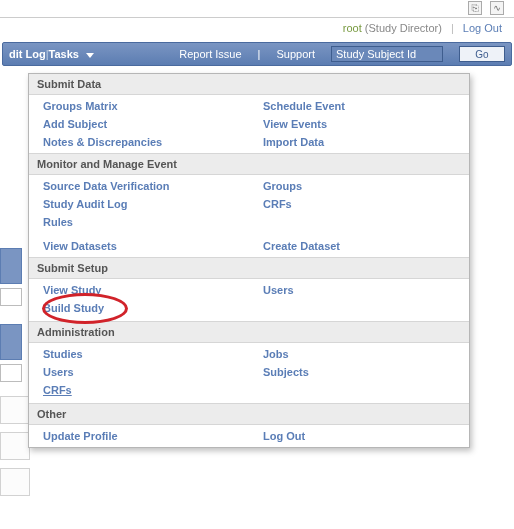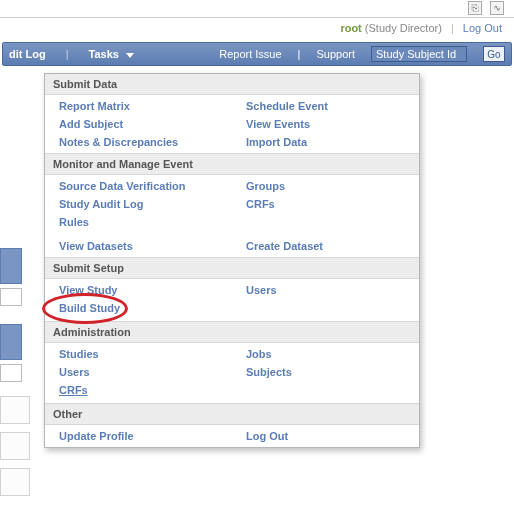--- a/index.html
+++ b/index.html
@@ -36,55 +36,55 @@
     color: #666;
     background: #f4f4f4;
   }
   .user-row {
     height: 24px;
     text-align: right;
     padding: 4px 12px 0 0;
     font-size: 11px;
     color: #888;
   }
-  .user-row .uname { color: #789a40; font-weight: bold; }
+  .user-row .uname { color: #789a40; font-weight: normal; }
   .user-row .sep { margin: 0 6px; color: #bbb; }
   .user-row a { color: #5b7eb5; text-decoration: none; }
   .nav-bar {
     background: linear-gradient(#7a95c2, #5c7db2);
     height: 24px;
     display: flex;
     align-items: center;
     padding: 0 6px;
     color: #fff;
     font-size: 11px;
     border: 1px solid #4a6a9e;
     border-radius: 2px;
     margin: 0 2px;
   }
-  .nav-bar .left { display: flex; align-items: center; gap: 20px; }
+  .nav-bar .left { display: flex; align-items: center; gap: 0; }
   .nav-bar .left .item { font-weight: bold; cursor: pointer; }
   .nav-bar .left .sep { color: #c0d0e6; }
   .nav-bar .spacer { flex: 1; }
   .nav-bar .right { display: flex; align-items: center; gap: 16px; }
   .nav-bar .right a { color: #fff; text-decoration: none; }
   .search-input {
     font-size: 11px;
     height: 16px;
-    width: 96px;
+    width: 112px;
     border: 1px solid #3e5d8e;
     background: #6a88b9;
     color: #fff;
     padding: 0 4px;
   }
   .search-input::placeholder { color: #fff; }
   .go-btn {
     font-size: 10px;
     height: 16px;
-    width: 22px;
+    width: 46px;
     border: 1px solid #3e5d8e;
     background: #eef2f8;
     color: #3e5d8e;
     cursor: pointer;
   }
   .caret {
     display: inline-block;
     width: 0; height: 0;
     border-left: 4px solid transparent;
     border-right: 4px solid transparent;
@@ -112,23 +112,23 @@
   .frag-wide {
     width: 30px;
     height: 28px;
     border: 1px solid #d2d2d2;
     background: #fcfcfc;
     margin-bottom: 8px;
   }
   
   .menu-panel {
     position: absolute;
-    left: 44px;
+    left: 28px;
     top: 73px;
-    width: 376px;
+    width: 442px;
     border: 1px solid #b6b6b6;
     background: #fff;
     box-shadow: 2px 3px 6px rgba(0,0,0,0.25);
   }
   .menu-section-hdr {
     background: #ececec;
     border-top: 1px solid #d6d6d6;
     border-bottom: 1px solid #d6d6d6;
     color: #555;
     font-weight: bold;
@@ -214,21 +214,21 @@
 <div style="position:absolute; left:0; top:396px;">
   <div class="frag-wide"></div>
   <div class="frag-wide"></div>
   <div class="frag-wide"></div>
 </div>
 
 <div class="menu-panel" id="menu-panel">
     <div class="menu-section-hdr">Submit Data</div>
     <div class="menu-row">
       <div class="menu-col">
-        <a>Report Matrix</a>
+        <a>Groups Matrix</a>
         <a>Add Subject</a>
         <a>Notes &amp; Discrepancies</a>
       </div>
       <div class="menu-col">
         <a>Schedule Event</a>
         <a>View Events</a>
         <a>Import Data</a>
       </div>
     </div>
     <div class="menu-section-hdr">Monitor and Manage Event</div>

